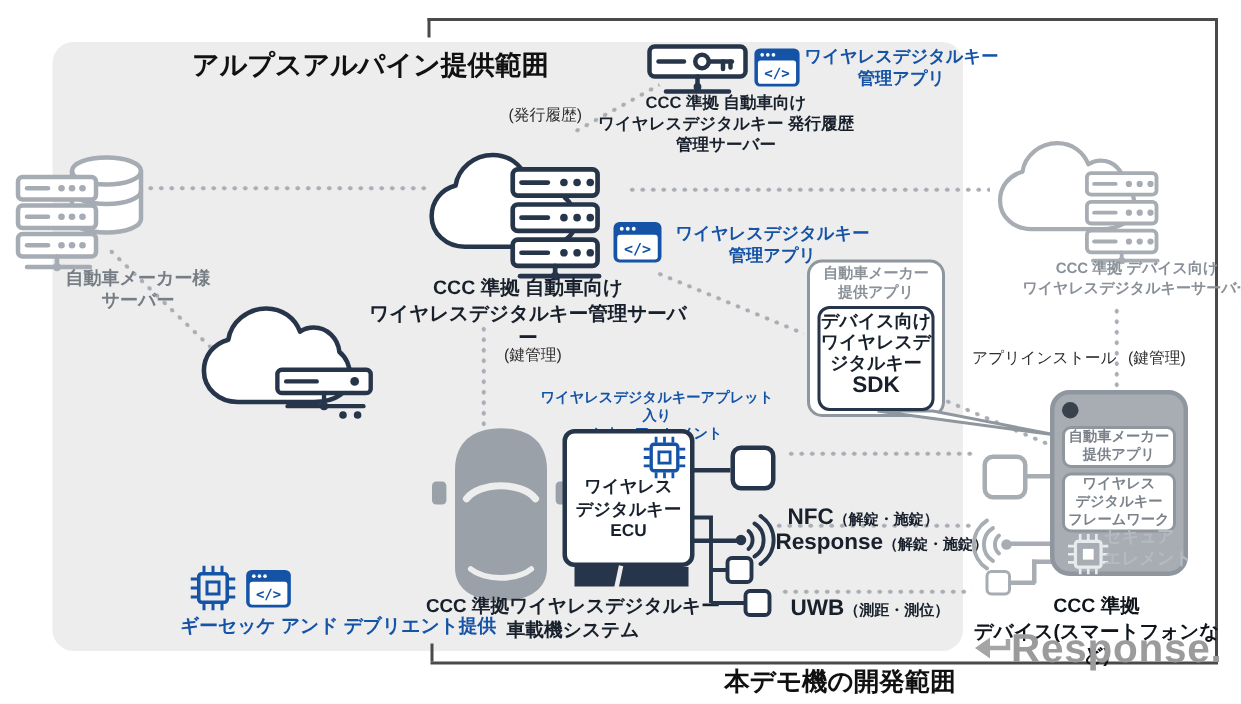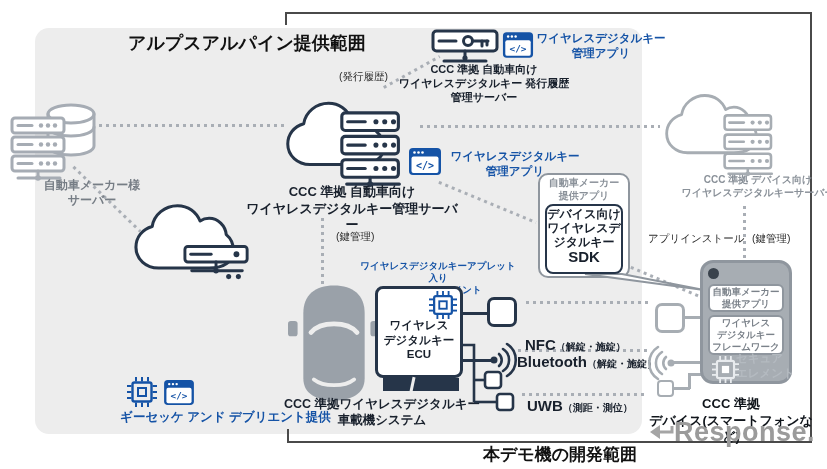--- a/index.html
+++ b/index.html
@@ -249,21 +249,21 @@
   <div class="conn" style="left:461px;top:359px;width:31px;height:2.5px;"></div>
   <svg class="icon" style="left:490px;top:340px;color:#263549;" width="30" height="40" viewBox="0 0 30 40">
     <circle cx="4" cy="20" r="3.5" fill="currentColor"></circle>
     <g stroke="currentColor" stroke-width="2.6" fill="none" stroke-linecap="round">
       <path d="M9 14 A8 8 0 0 1 9 26"></path>
       <path d="M13 9 A13 13 0 0 1 13 31"></path>
       <path d="M17 4 A19 19 0 0 1 17 36"></path>
     </g>
   </svg>
   <div class="abs" style="left:517px;top:353px;white-space:nowrap;">
-    <span style="font-size:15px;font-weight:bold;color:#18202c;">Bluetooth</span><span style="font-size:10px;font-weight:bold;color:#18202c;">（解錠・施錠）</span>
+    <span style="font-size:15px;font-weight:bold;color:#18202c;">Response</span><span style="font-size:10px;font-weight:bold;color:#18202c;">（解錠・施錠）</span>
   </div>
 
   <svg class="icon" style="left:461px;top:340px;color:#263549;" width="58" height="74" viewBox="0 0 58 74">
     <g stroke="currentColor" stroke-width="2.6" fill="none">
       <polyline points="0,5 13,5 13,62"></polyline>
       <line x1="13" y1="40" x2="24" y2="40"></line>
       <line x1="13" y1="62" x2="36" y2="62"></line>
       <rect x="24" y="32" width="16" height="16" rx="3" fill="#fff"></rect>
       <rect x="36" y="54" width="16" height="16" rx="3" fill="#fff"></rect>
     </g>

